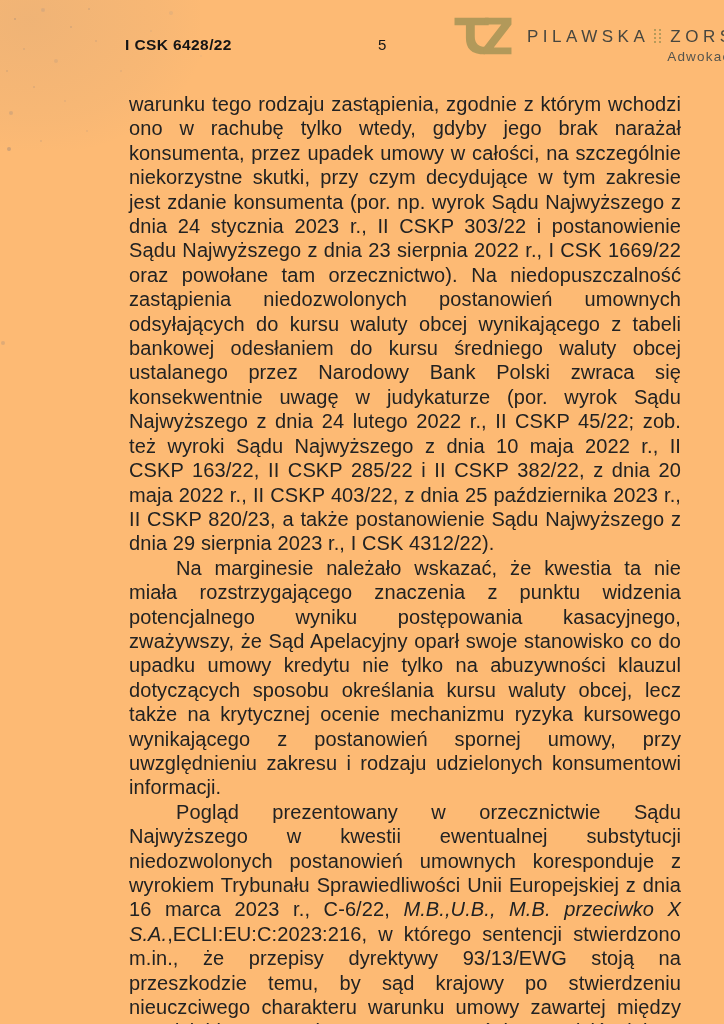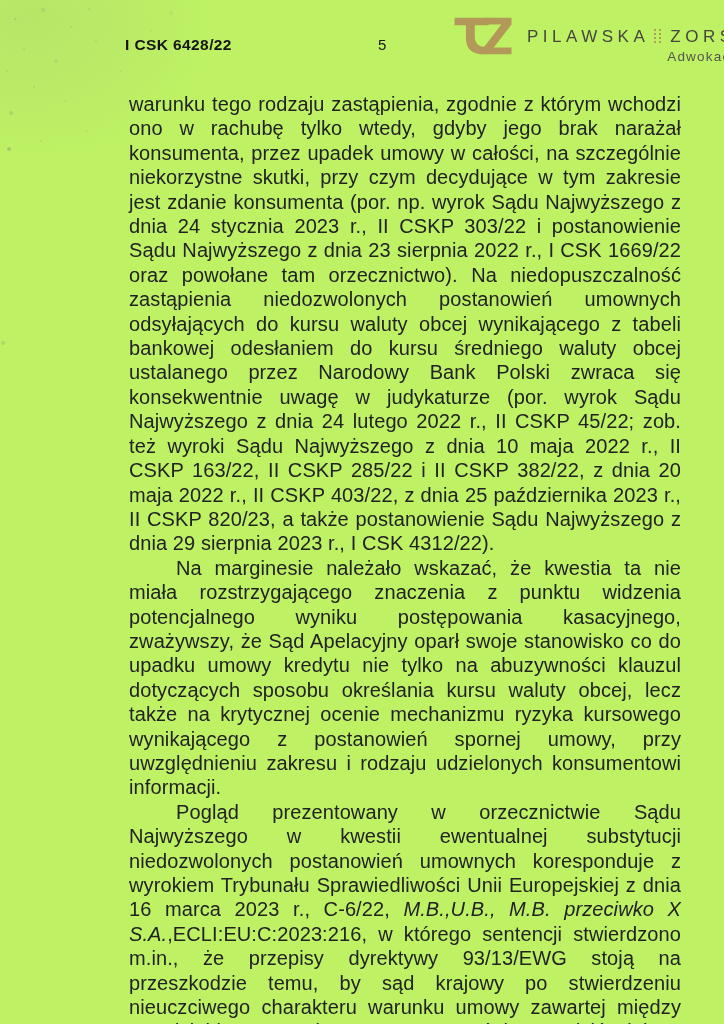--- a/index.html
+++ b/index.html
@@ -4,21 +4,21 @@
 <style>
   html, body {
     margin: 0;
     padding: 0;
     background: #ffffff;
   }
   .page {
     position: relative;
     width: 724px;
     height: 1024px;
-    background: #bef264;
+    background: #fdba74;
     overflow: hidden;
     font-family: "Liberation Sans", sans-serif;
     color: #1e1e1e;
   }
 
   
   .scan-noise {
     position: absolute;
     left: 0; top: 0;
     width: 724px; height: 1024px;

